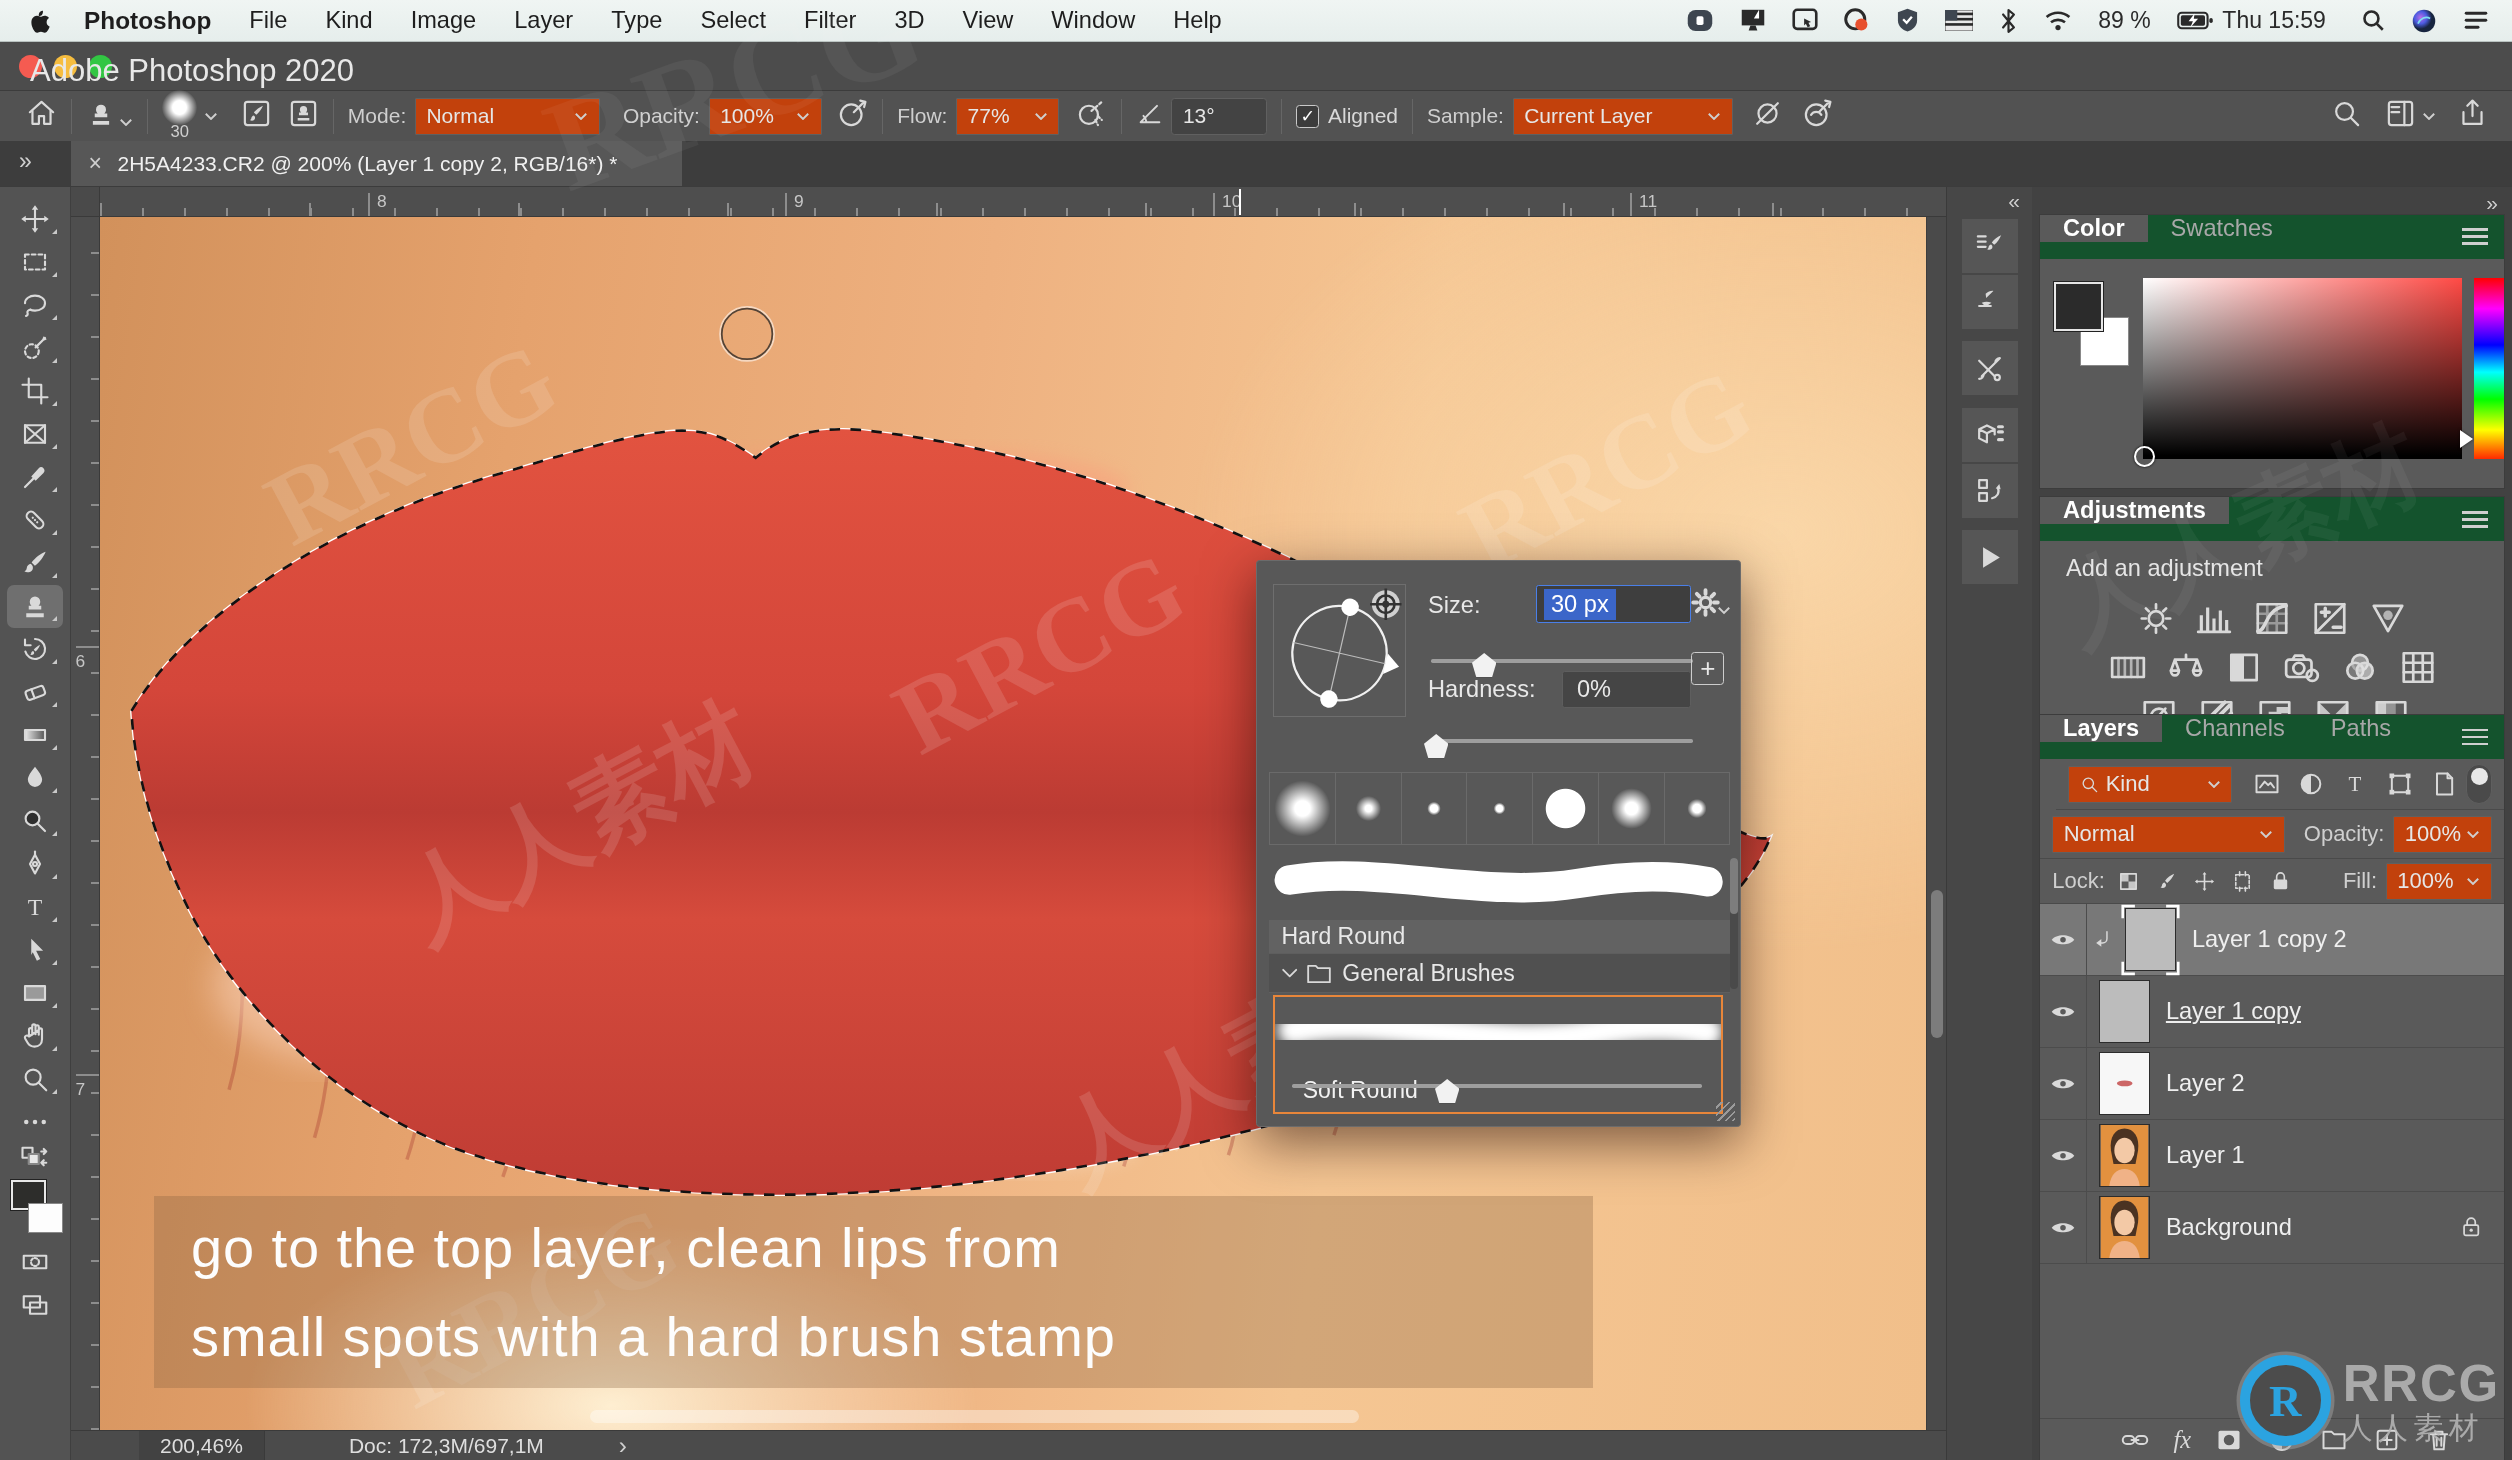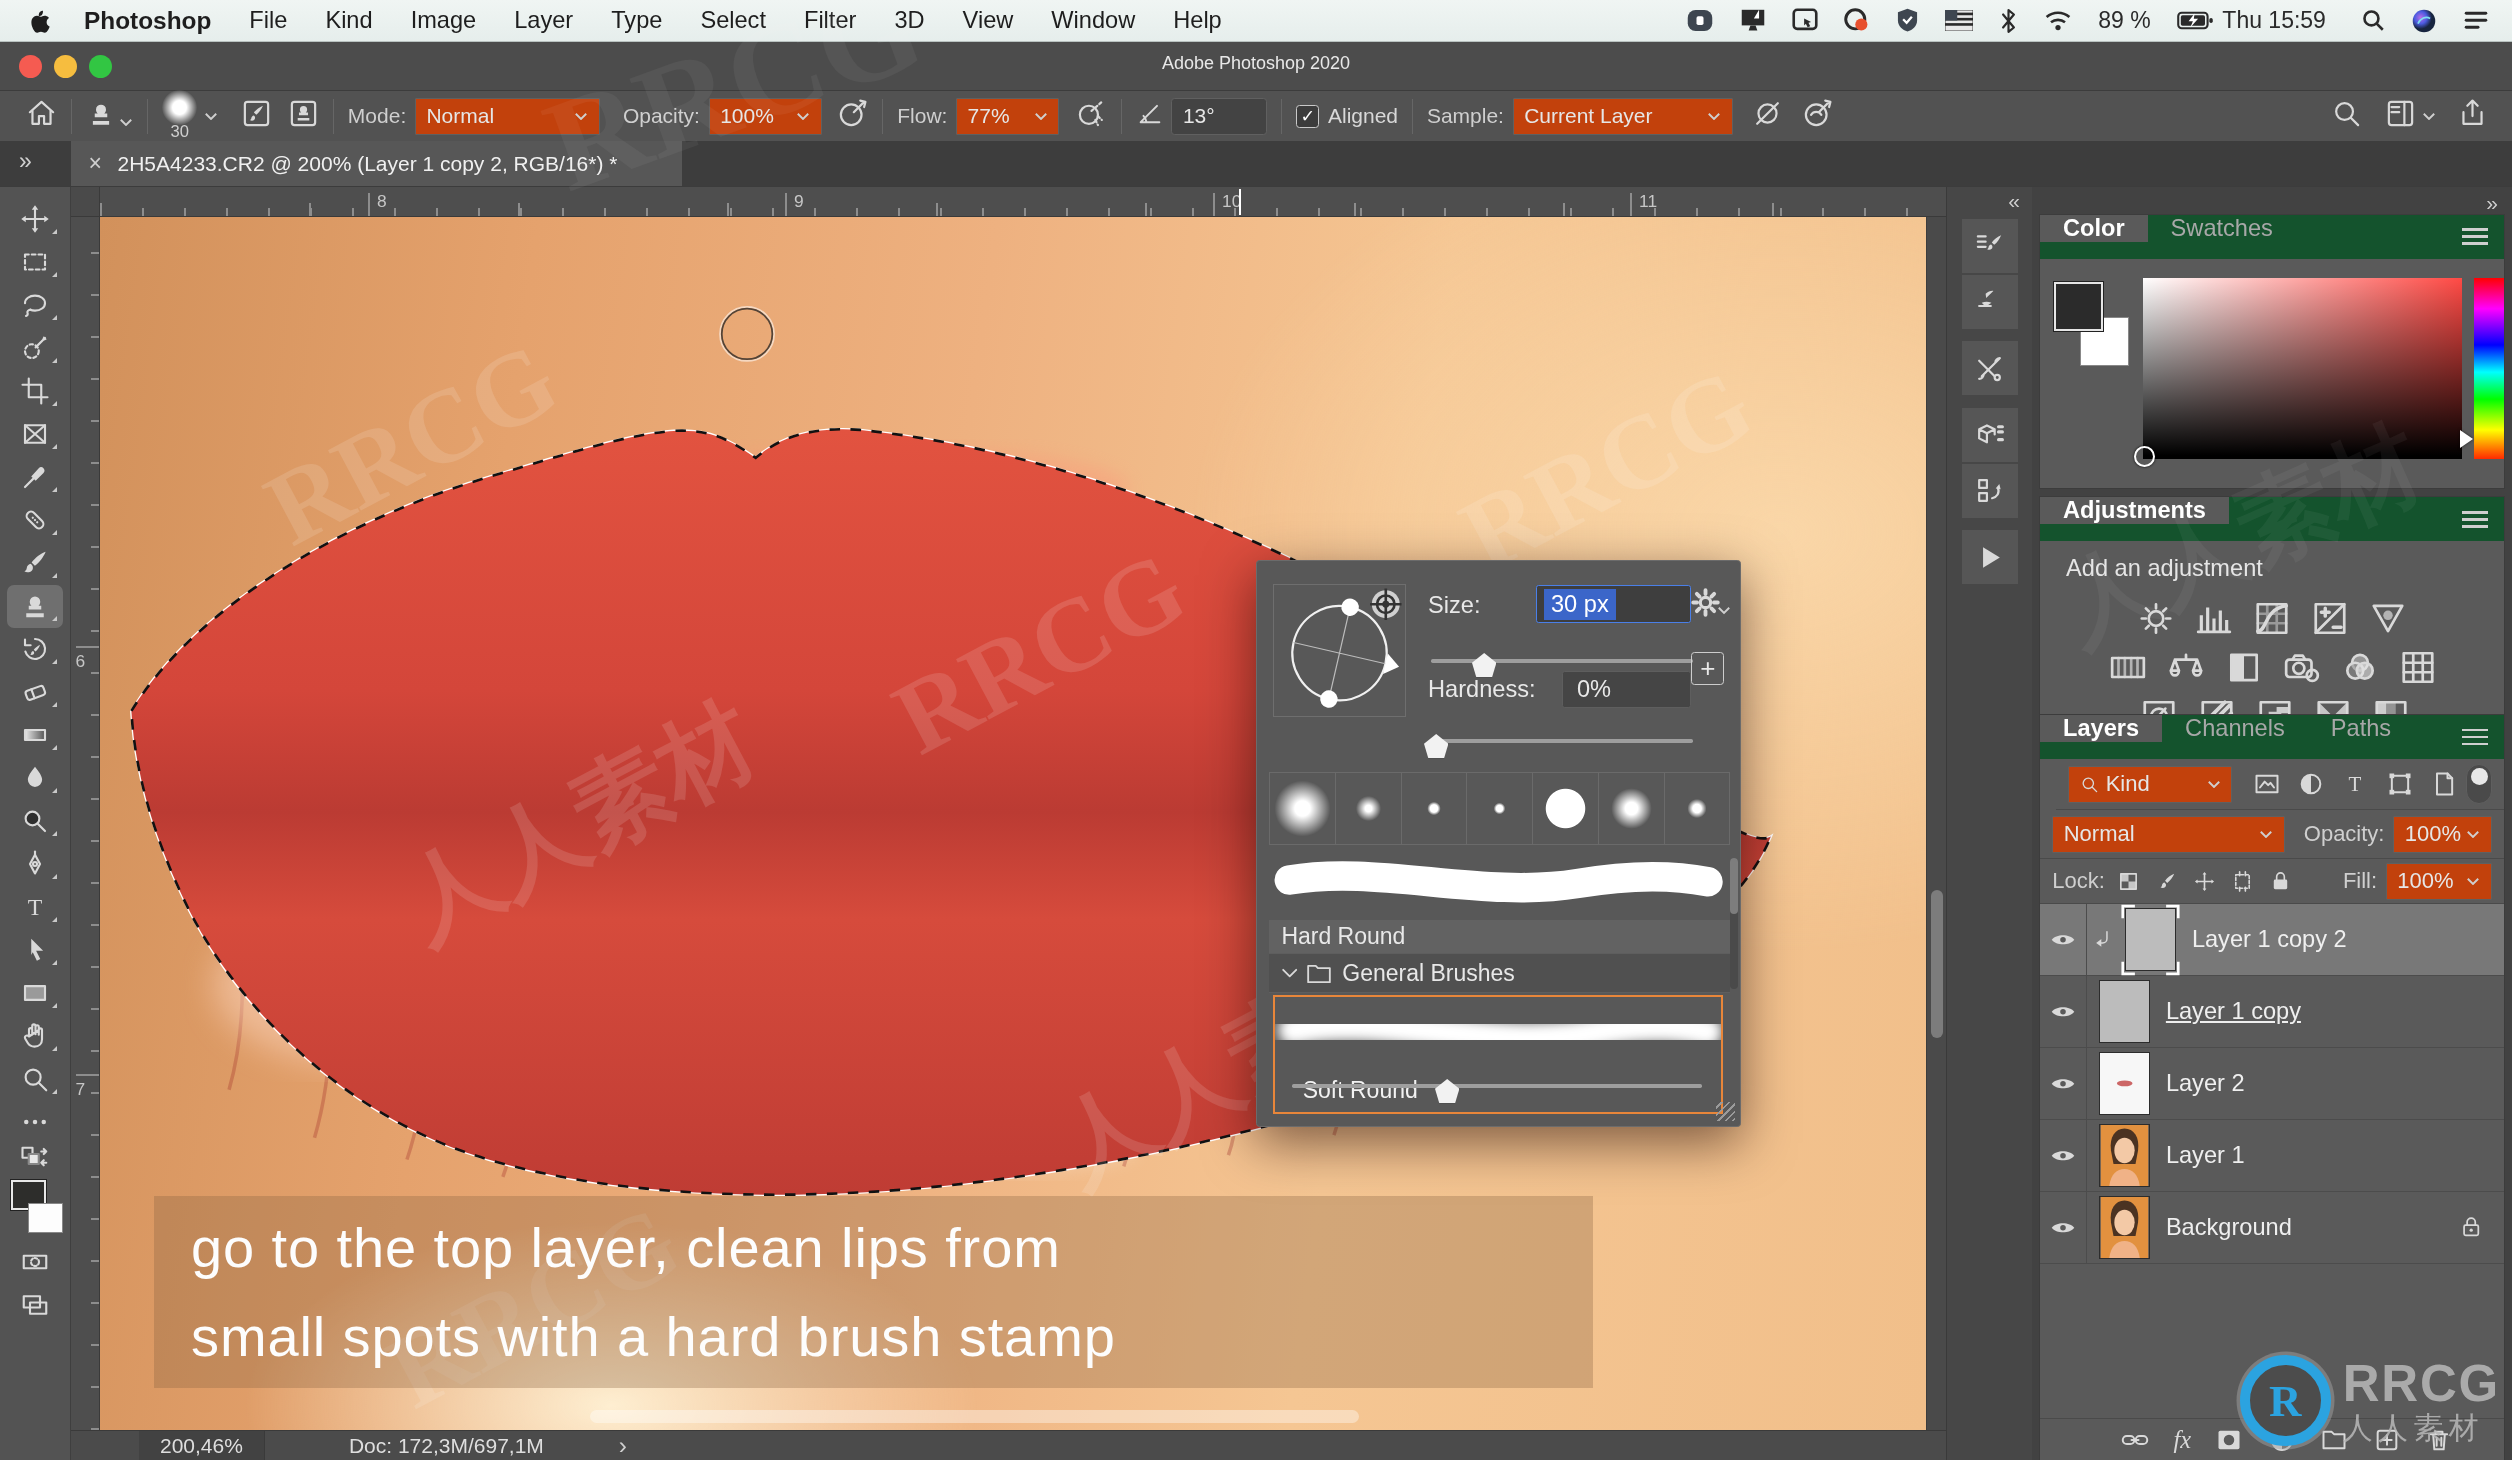--- a/index.html
+++ b/index.html
@@ -23,22 +23,22 @@
   #menubar .txt { font-size:23px; }
   #menubar .clock { margin:0 8.7px; }
 
   
   #titlebar { position:absolute; left:0; top:42px; width:2512px; height:49px;
     background:#4c4c4c; border-bottom:0.9px solid #3c3c3c; }
   .tl { position:absolute; top:13px; width:23px; height:23px; border-radius:50%; }
   #tl-close { left:19px;  background:#f55b51; }
   #tl-min   { left:54px;  background:#f6bd3f; }
   #tl-zoom  { left:89px; background:#32c643; }
-  #wintitle { position:absolute; left:0; right:0; top:11.3px; text-align:center;
-    color:#e8e8e8; font-size:18px; }
+  #wintitle { position:absolute; left:0; right:0; top:11.3px; text-align:left;
+    color:#e8e8e8; font-size:31px;padding-left:30px; }
 
   
   #optionsbar { position:absolute; left:0; top:91px; width:2512px; height:51px;
     background:#525252; border-bottom:0.9px solid #3a3a3a; display:flex; align-items:center;
     color:#d8d8d8; font-size:21px; }
   #optionsbar .sep { width:0.9px; height:35px; background:#666; margin:0 14px; }
   .optlabel { color:#cfcfcf; margin-right:8.7px; white-space:nowrap; }
   .dd { background:#c2410c; border:0.9px solid #606060; border-radius:1px; height:37px;
     display:flex; align-items:center; padding:0 10.5px; color:#e6e6e6; }
   .dd .val { margin-right:12.2px; }

